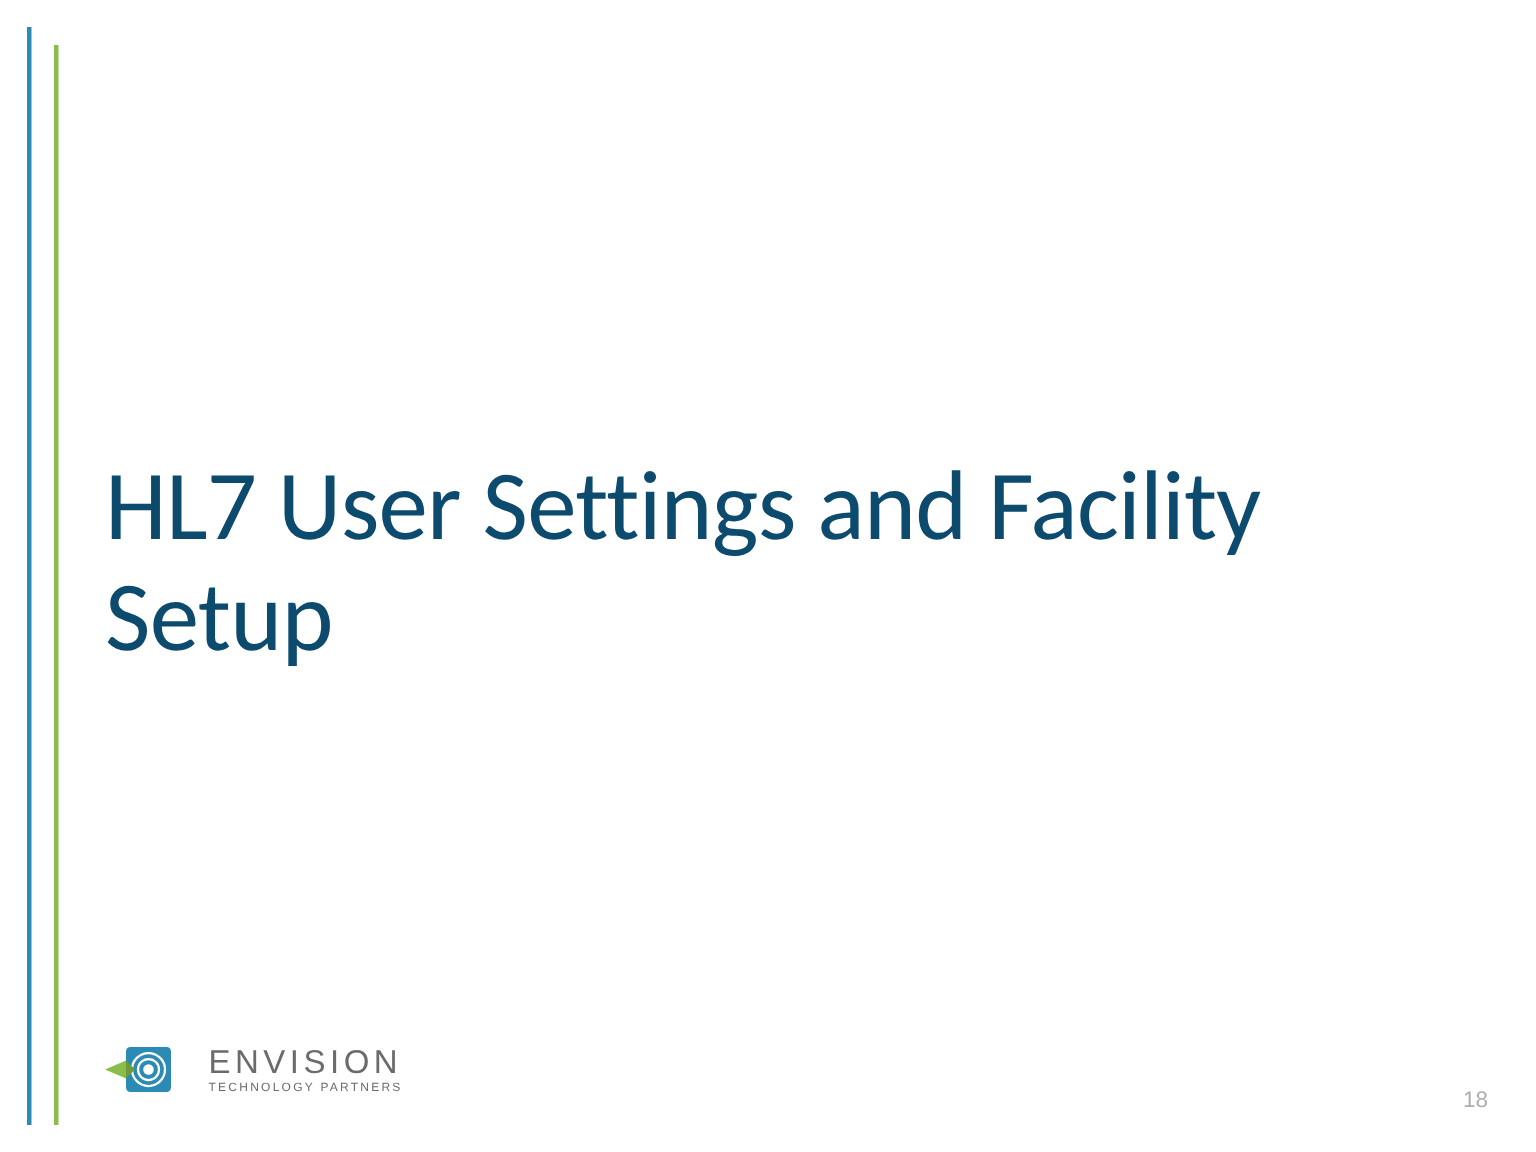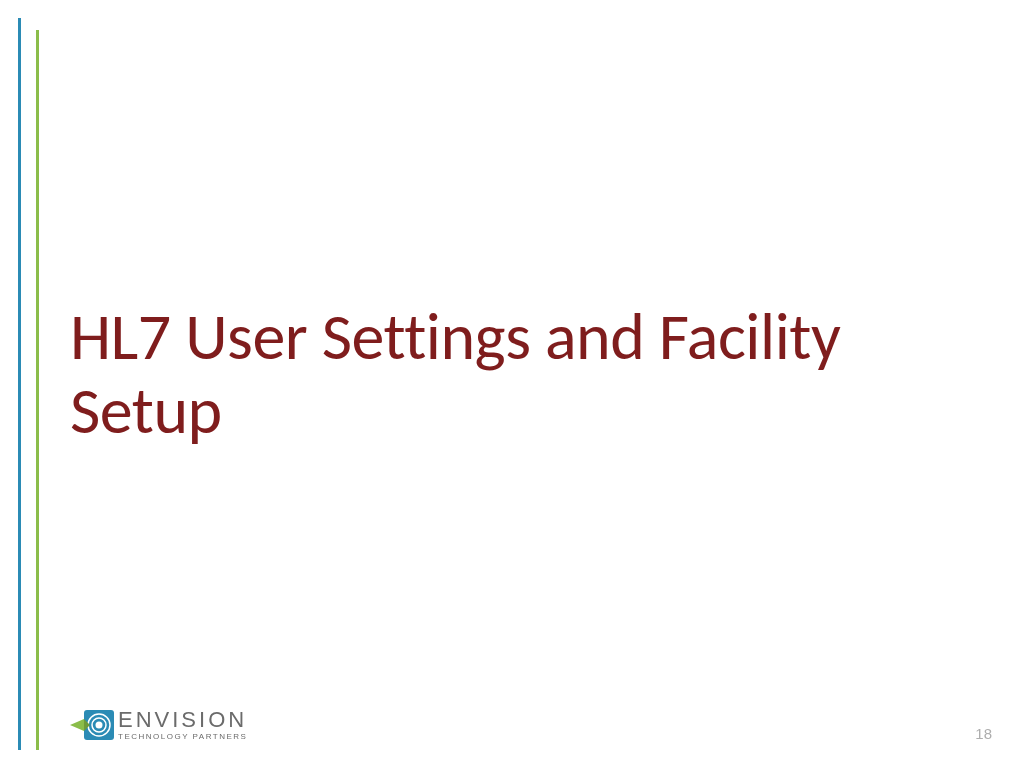--- a/index.html
+++ b/index.html
@@ -31,31 +31,31 @@
       height: 720px;
       background: #8bbd4a;
     }
     .title {
       position: absolute;
       left: 70px;
       top: 300px;
       width: 880px;
       font-size: 66px;
       font-weight: 400;
-      color: #7f1d1d;
+      color: #0c4a6e;
       line-height: 1.12;
       letter-spacing: -0.5px;
     }
     .logo-container {
       position: absolute;
       left: 70px;
-      bottom: 26px;
+      bottom: 38px;
       display: flex;
       align-items: center;
-      gap: 4px;
+      gap: 25px;
     }
     .logo-mark {
       width: 44px;
       height: 34px;
       position: relative;
     }
     .logo-mark svg {
       display: block;
     }
     .logo-text {

